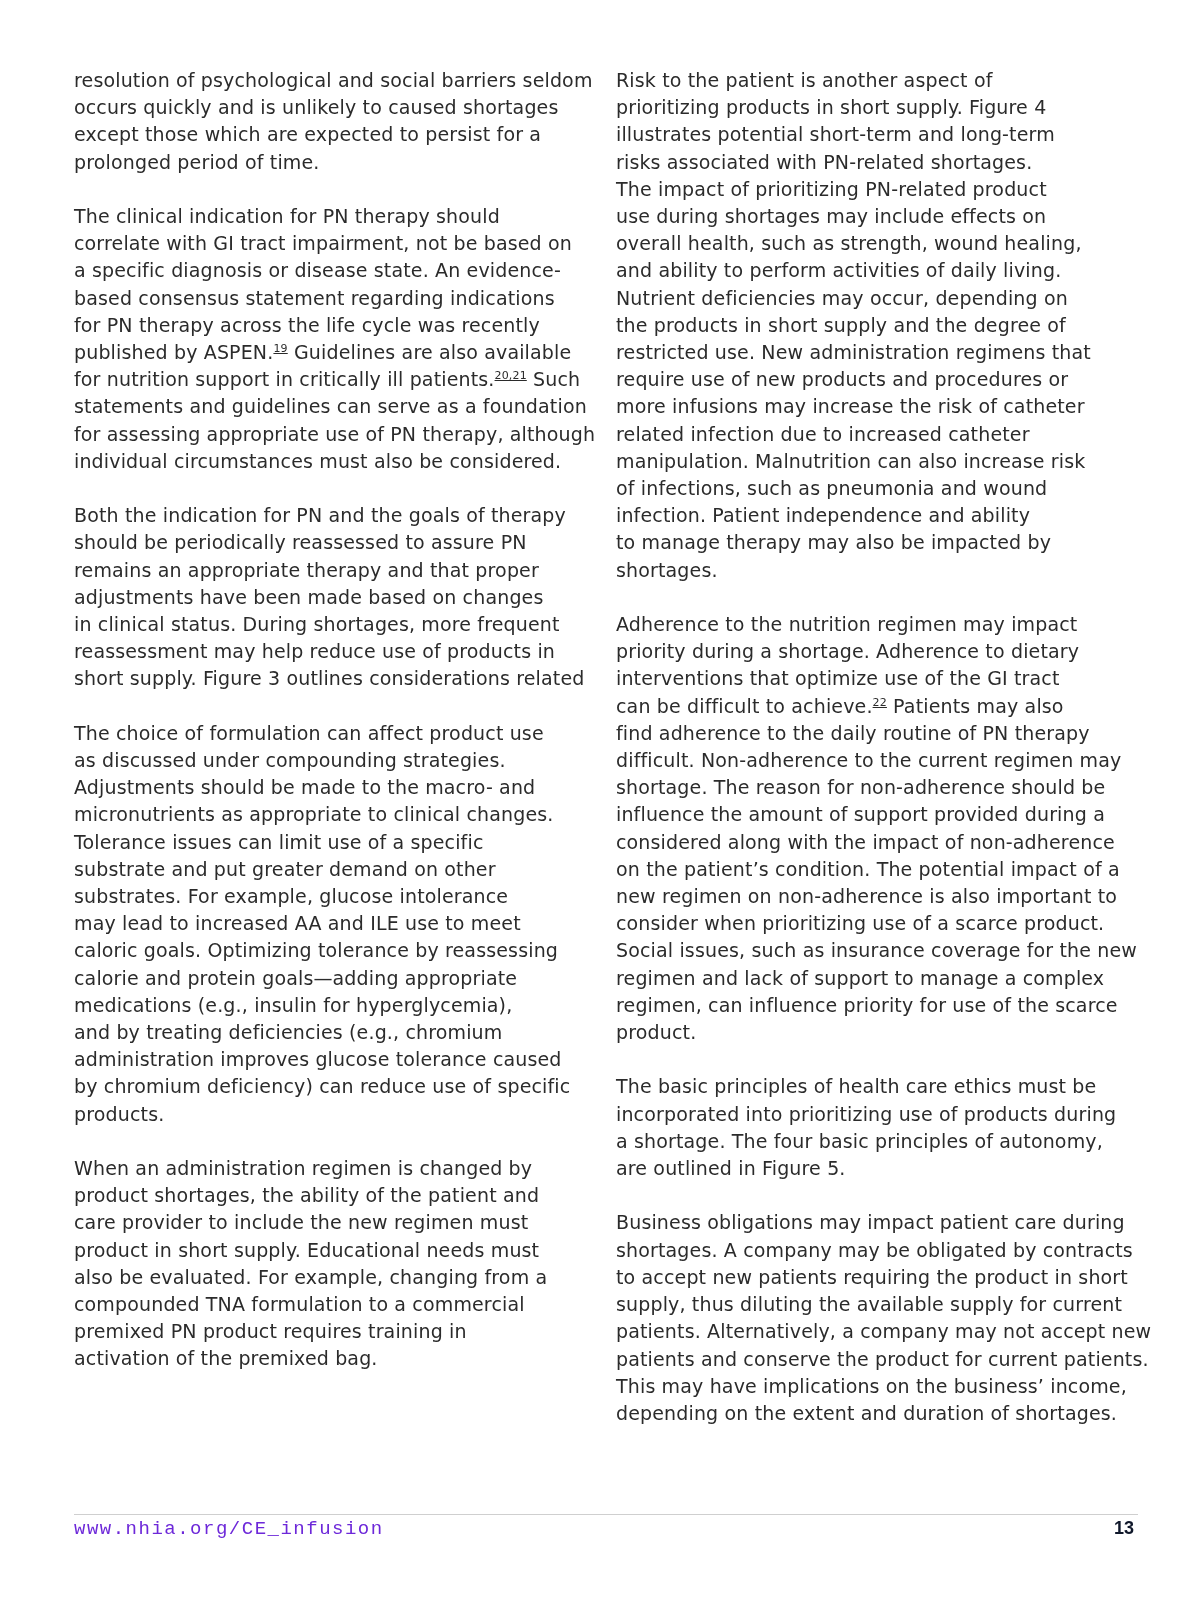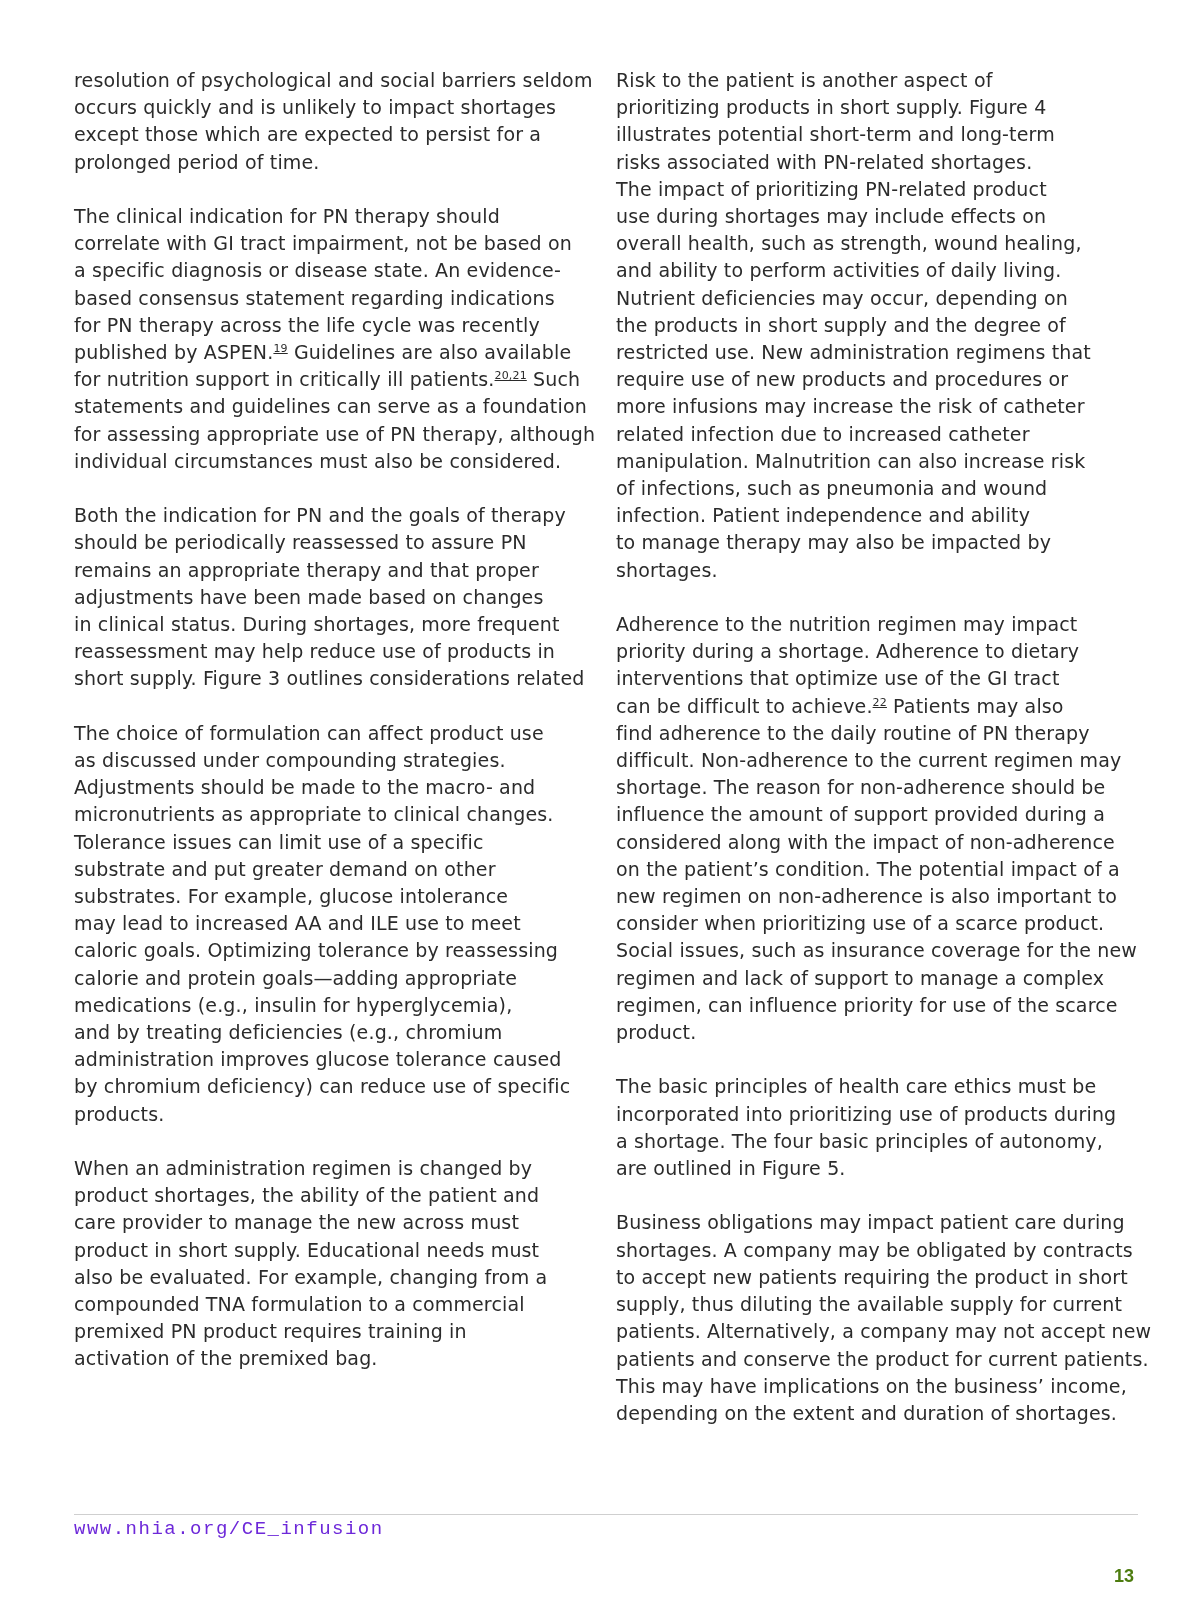--- a/index.html
+++ b/index.html
@@ -22,30 +22,30 @@
     position: absolute; left: 74px; top: 1514px; width: 1064px; height: 1px;
     background: #cfcfcf;
   }
   .footer-url {
     position: absolute; left: 74px; top: 1518px;
     font-family: Liberation Mono, monospace; font-size: 19px; letter-spacing: 1.5px;
     color: #6d28d9;
   }
   .page-number {
     position: absolute; right: 66px; top: 1518px;
-    font-family: "Liberation Sans", sans-serif; font-size: 18px; font-weight: bold; color: #4d7c0f; margin-top: 48px;
+    font-family: "Liberation Sans", sans-serif; font-size: 18px; font-weight: bold; color: #0f172a;
   }
 </style>
 </head>
 <body>
 
 <div class="col left">
   <div>
     <span class="line">resolution of psychological and social barriers seldom</span>
-    <span class="line">occurs quickly and is unlikely to impact shortages</span>
+    <span class="line">occurs quickly and is unlikely to caused shortages</span>
     <span class="line">except those which are expected to persist for a</span>
     <span class="line">prolonged period of time.</span>
   </div>
   <span class="gap"></span>
   <div>
     <span class="line">The clinical indication for PN therapy should</span>
     <span class="line">correlate with GI tract impairment, not be based on</span>
     <span class="line">a specific diagnosis or disease state. An evidence-</span>
     <span class="line">based consensus statement regarding indications</span>
     <span class="line">for PN therapy across the life cycle was recently</span>
@@ -80,21 +80,21 @@
     <span class="line">medications (e.g., insulin for hyperglycemia),</span>
     <span class="line">and by treating deficiencies (e.g., chromium</span>
     <span class="line">administration improves glucose tolerance caused</span>
     <span class="line">by chromium deficiency) can reduce use of specific</span>
     <span class="line">products.</span>
   </div>
   <span class="gap"></span>
   <div>
     <span class="line">When an administration regimen is changed by</span>
     <span class="line">product shortages, the ability of the patient and</span>
-    <span class="line">care provider to manage the new across must</span>
+    <span class="line">care provider to include the new regimen must</span>
     <span class="line">product in short supply. Educational needs must</span>
     <span class="line">also be evaluated. For example, changing from a</span>
     <span class="line">compounded TNA formulation to a commercial</span>
     <span class="line">premixed PN product requires training in</span>
     <span class="line">activation of the premixed bag.</span>
   </div>
 </div>
 
 <div class="col right">
   <div>

